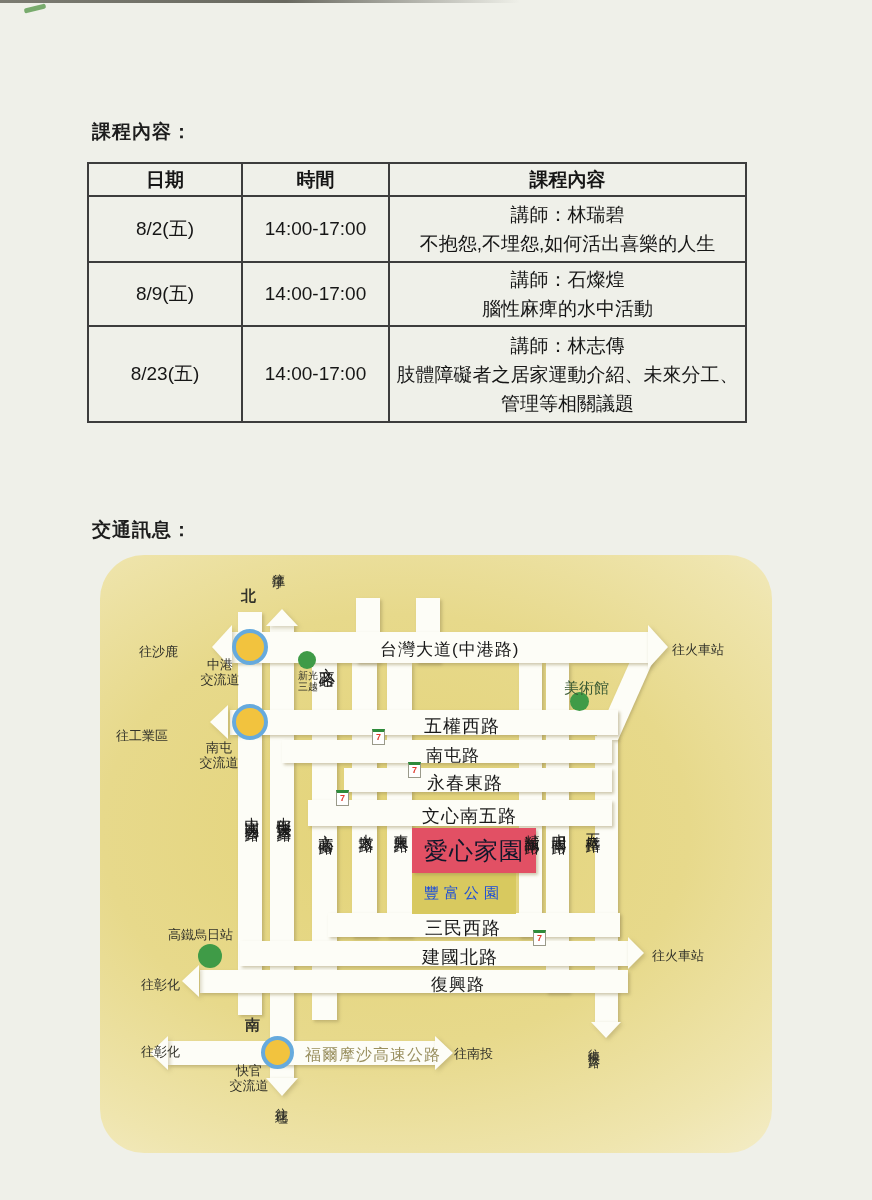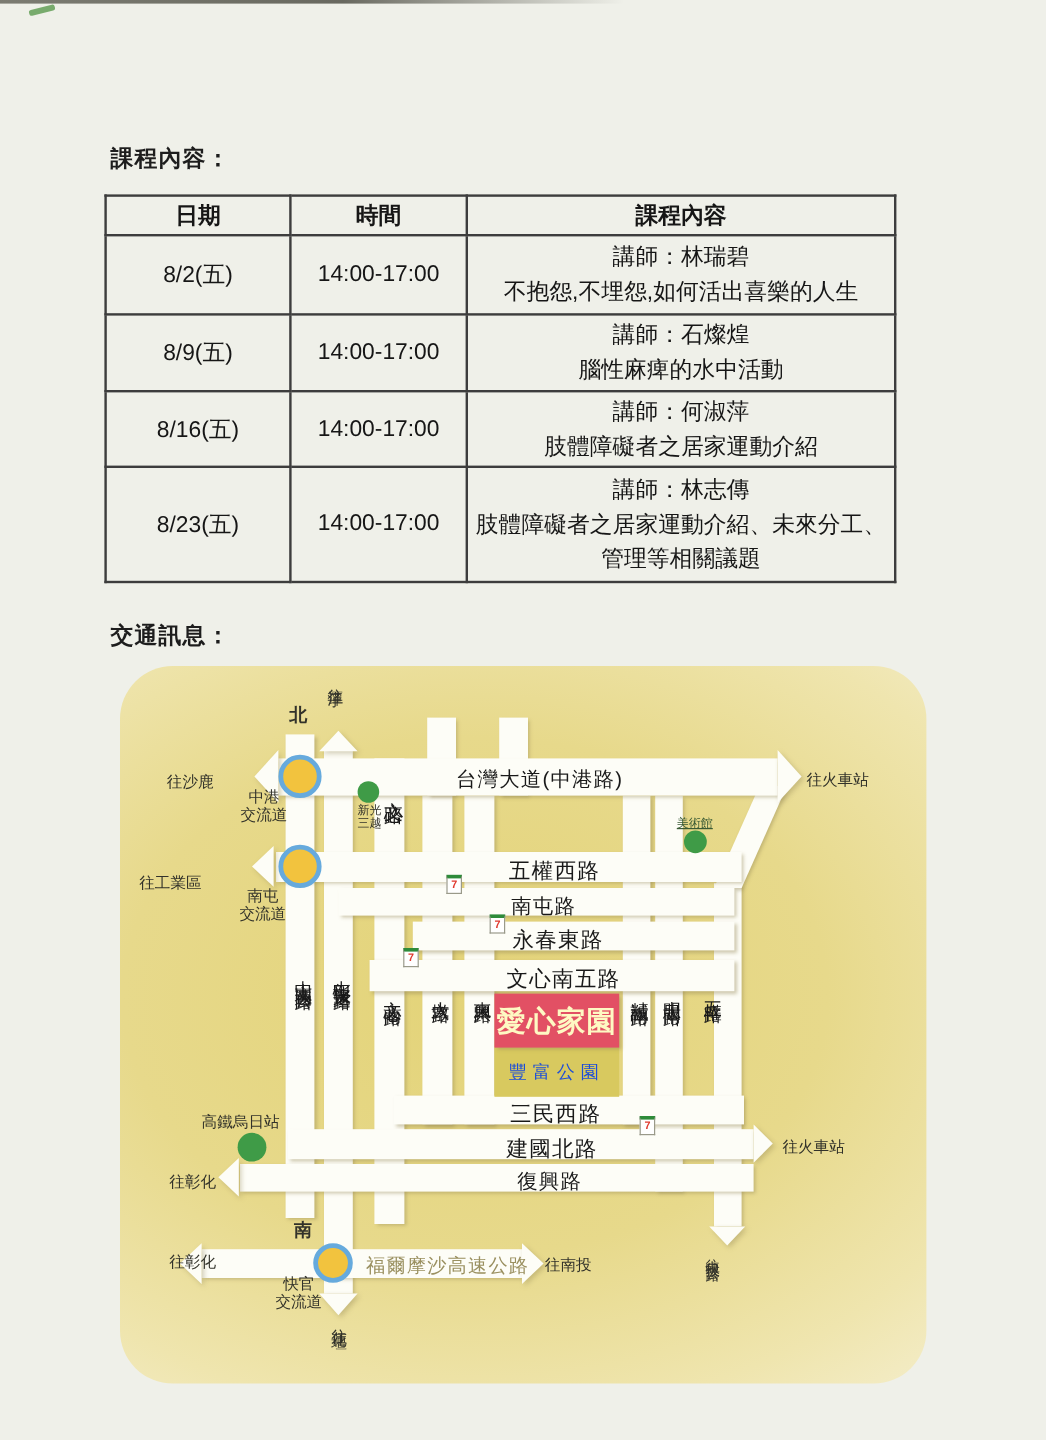--- a/index.html
+++ b/index.html
@@ -31,22 +31,22 @@
       white-space:nowrap;z-index:6;}
   .vhw{position:absolute;font-family:"DejaVu Serif","Liberation Serif",serif;color:#32322a;
        writing-mode:vertical-rl;text-orientation:upright;white-space:nowrap;z-index:6;letter-spacing:2px;}
   .hw2{text-align:center;line-height:15px;font-size:13px;}
   .ic{position:absolute;border-radius:50%;background:#f2c33e;border:4px solid #66aadd;
       box-sizing:border-box;z-index:4;}
   .dot{position:absolute;border-radius:50%;background:#3f9b47;z-index:4;}
   .sev{position:absolute;width:13px;height:16px;background:#fff;border:1px solid #9a9a8a;
        border-top:3px solid #2e8b3a;box-sizing:border-box;z-index:5;
        font:bold 9px/11px "Liberation Sans",sans-serif;color:#e0392e;text-align:center;}
-  #dest-box{position:absolute;left:312px;top:273px;width:104px;height:45px;background:#e25064;z-index:4;
-            display:flex;align-items:center;justify-content:center;color:#fef9c3;font-size:24px;font-weight:bold;
+  #dest-box{position:absolute;left:312px;top:273px;width:124px;height:45px;background:#e25064;z-index:4;
+            display:flex;align-items:center;justify-content:center;color:#0f172a;font-size:24px;font-weight:normal;
             letter-spacing:1px;box-shadow:2px 2px 3px rgba(148,136,84,.45);}
   #park-box{position:absolute;left:312px;top:318px;width:104px;height:41px;background:#d8c95f;z-index:3;
             display:flex;align-items:center;justify-content:center;color:#1d4ed8;font-size:15px;
             letter-spacing:5px;font-family:"DejaVu Serif","Liberation Serif",serif;}
 </style>
 </head>
 <body>
 
 <div id="page">
 
@@ -74,28 +74,20 @@
         <div>講師：林瑞碧</div>
         <div>不抱怨,不埋怨,如何活出喜樂的人生</div>
       </td>
     </tr>
     <tr style="height:64px;">
       <td>8/9(五)</td>
       <td>14:00-17:00</td>
       <td class="course-cell">
         <div>講師：石燦煌</div>
         <div>腦性麻痺的水中活動</div>
-      </td>
-    </tr>
-    <tr style="height:63px;">
-      <td>8/16(五)</td>
-      <td>14:00-17:00</td>
-      <td class="course-cell">
-        <div>講師：何淑萍</div>
-        <div>肢體障礙者之居家運動介紹</div>
       </td>
     </tr>
     <tr style="height:96px;">
       <td>8/23(五)</td>
       <td>14:00-17:00</td>
       <td class="course-cell">
         <div>講師：林志傳</div>
         <div>肢體障礙者之居家運動介紹、未來分工、</div>
         <div>管理等相關議題</div>
       </td>
@@ -203,17 +195,17 @@
     </div>
     <div class="hw hw2" style="left:126px;top:508px;width:46px;">
       <div>快官</div>
       <div>交流道</div>
     </div>
 
     <div class="hw" style="left:194px;top:115px;width:28px;font-size:10px;line-height:11px;text-align:center;">
       <div>新光</div>
       <div>三越</div>
     </div>
-    <div class="hw" style="left:464px;top:124px;font-size:10px;color:#3a5a34;text-decoration:underline;">美術館</div>
+    <div class="hw" style="left:464px;top:124px;font-size:15px;color:#3a5a34;">美術館</div>
     <div class="hw" style="left:68px;top:371px;font-size:13px;">高鐵烏日站</div>
 
   </div>
 </div>
 
 </body></html>

